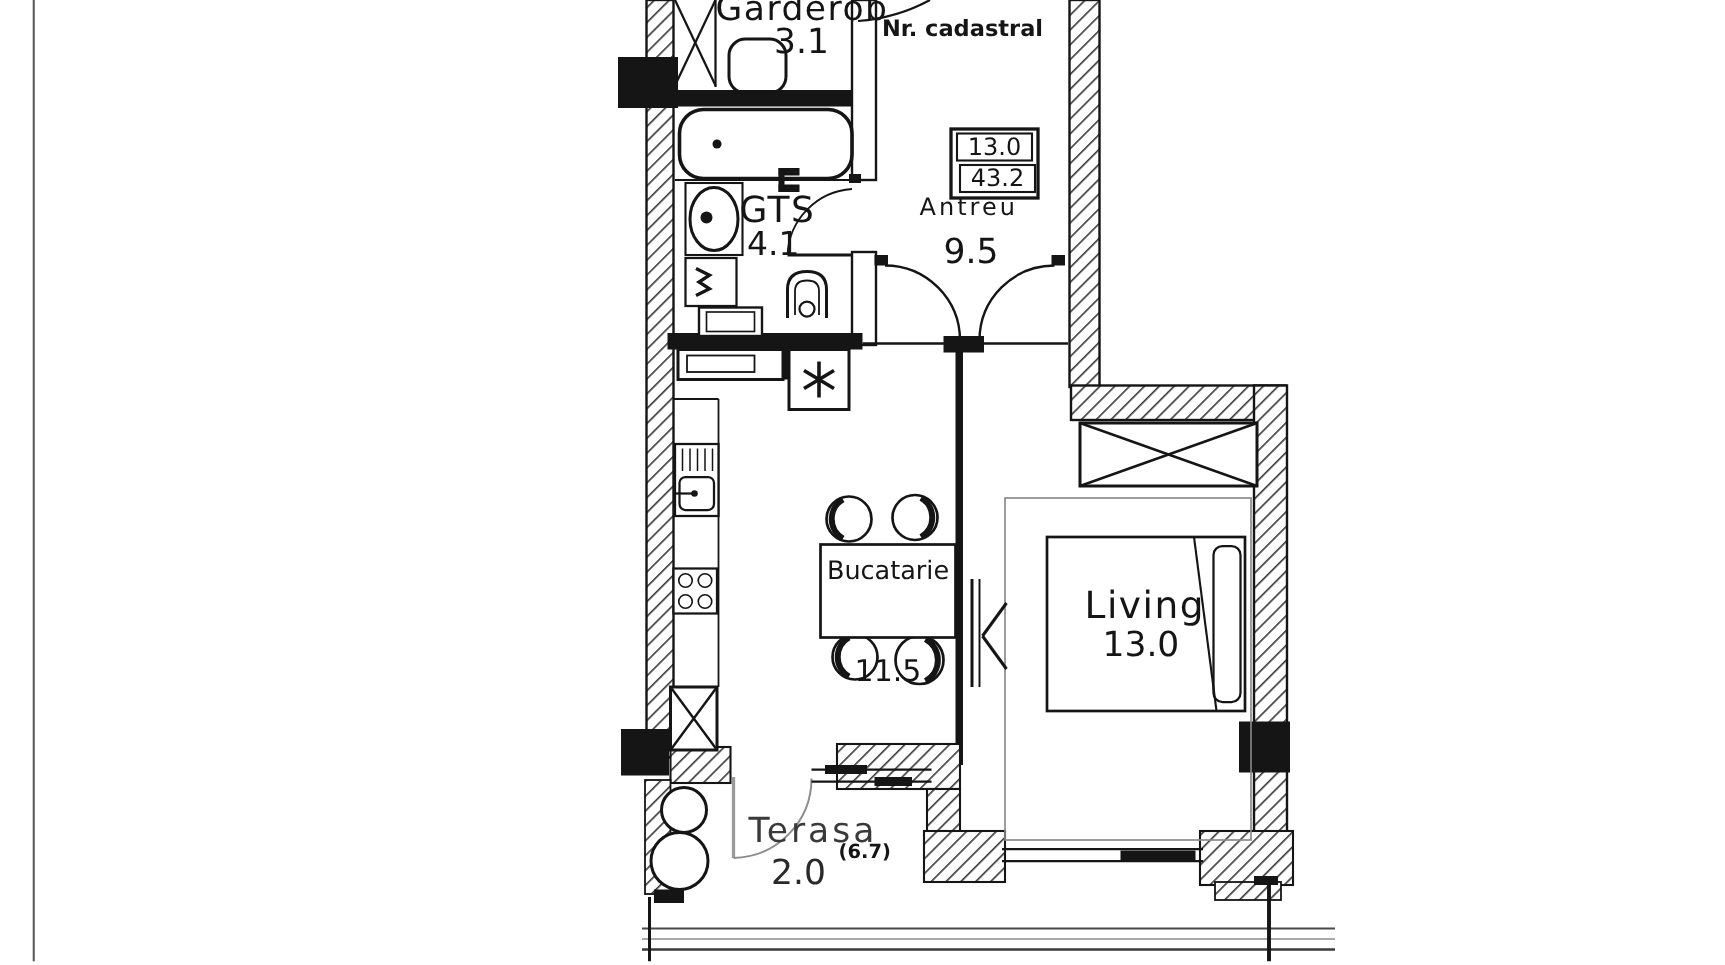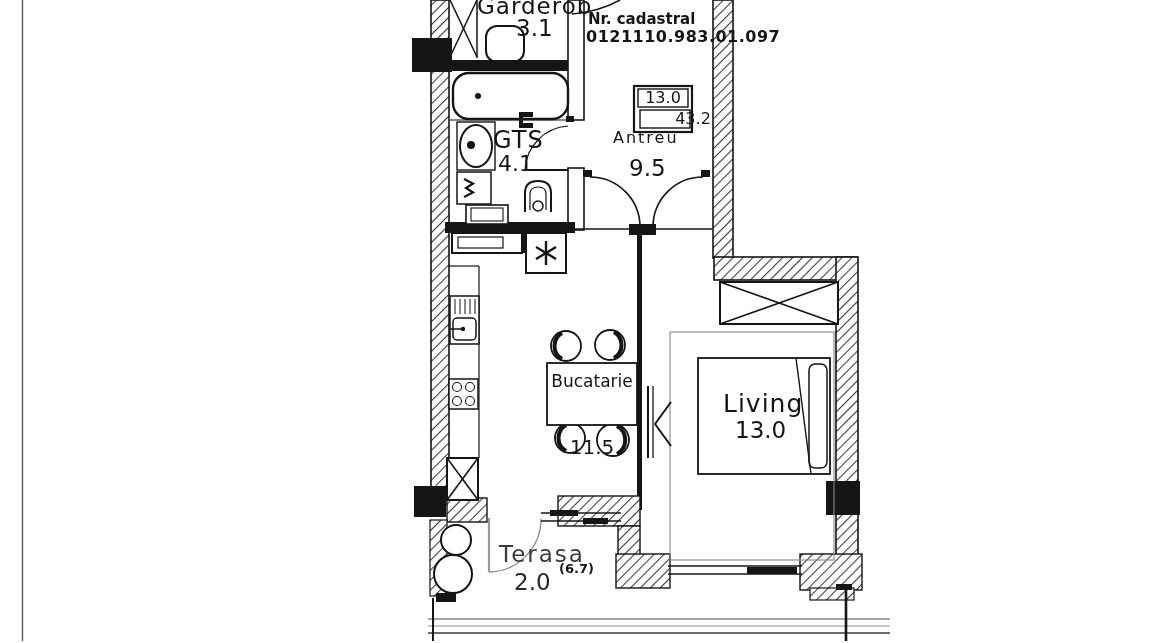--- a/index.html
+++ b/index.html
@@ -231,24 +231,23 @@
         <line x1="433" y1="598" x2="433" y2="643" stroke="#151515" stroke-width="2"></line>
         <line x1="846" y1="588" x2="846" y2="643" stroke="#151515" stroke-width="2.6"></line>
       </g>
     </g>
   </svg>
 
   <div class="lbl" style="left:477px;top:-7px;font-size:23px;letter-spacing:1px;">Garderob</div>
   <div class="lbl" style="left:516px;top:15px;font-size:23px;text-align:right;">3.1</div>
 
   <div class="lbl bold" style="left:588px;top:10px;font-size:15px;">Nr. cadastral</div>
-  <div class="lbl bold" style="left:586px;top:27px;font-size:16px;letter-spacing:0.5px;">0121110.983.01.097</div>
 
   <div class="lbl center" style="left:638px;top:89px;width:50px;height:18px;line-height:18px;font-size:16px;">13.0</div>
-  <div class="lbl center" style="left:640px;top:110px;width:50px;height:18px;line-height:18px;font-size:16px;padding-left:28px;">43.2</div>
+  <div class="lbl center" style="left:640px;top:110px;width:50px;height:18px;line-height:18px;font-size:16px;">43.2</div>
 
   <div class="lbl" style="left:613px;top:128px;font-size:16px;letter-spacing:2px;">Antreu</div>
   <div class="lbl" style="left:629px;top:155px;font-size:23px;">9.5</div>
 
   <div class="lbl" style="left:493px;top:126px;font-size:24px;letter-spacing:1px;">GTS</div>
   <div class="lbl" style="left:498px;top:151px;font-size:22px;">4.1</div>
 
   <div class="lbl center" style="left:549px;top:371px;width:86px;font-size:17px;">Bucatarie</div>
   <div class="lbl center" style="left:549px;top:394px;width:86px;font-size:20px;margin-top:41px;">11.5</div>
 

